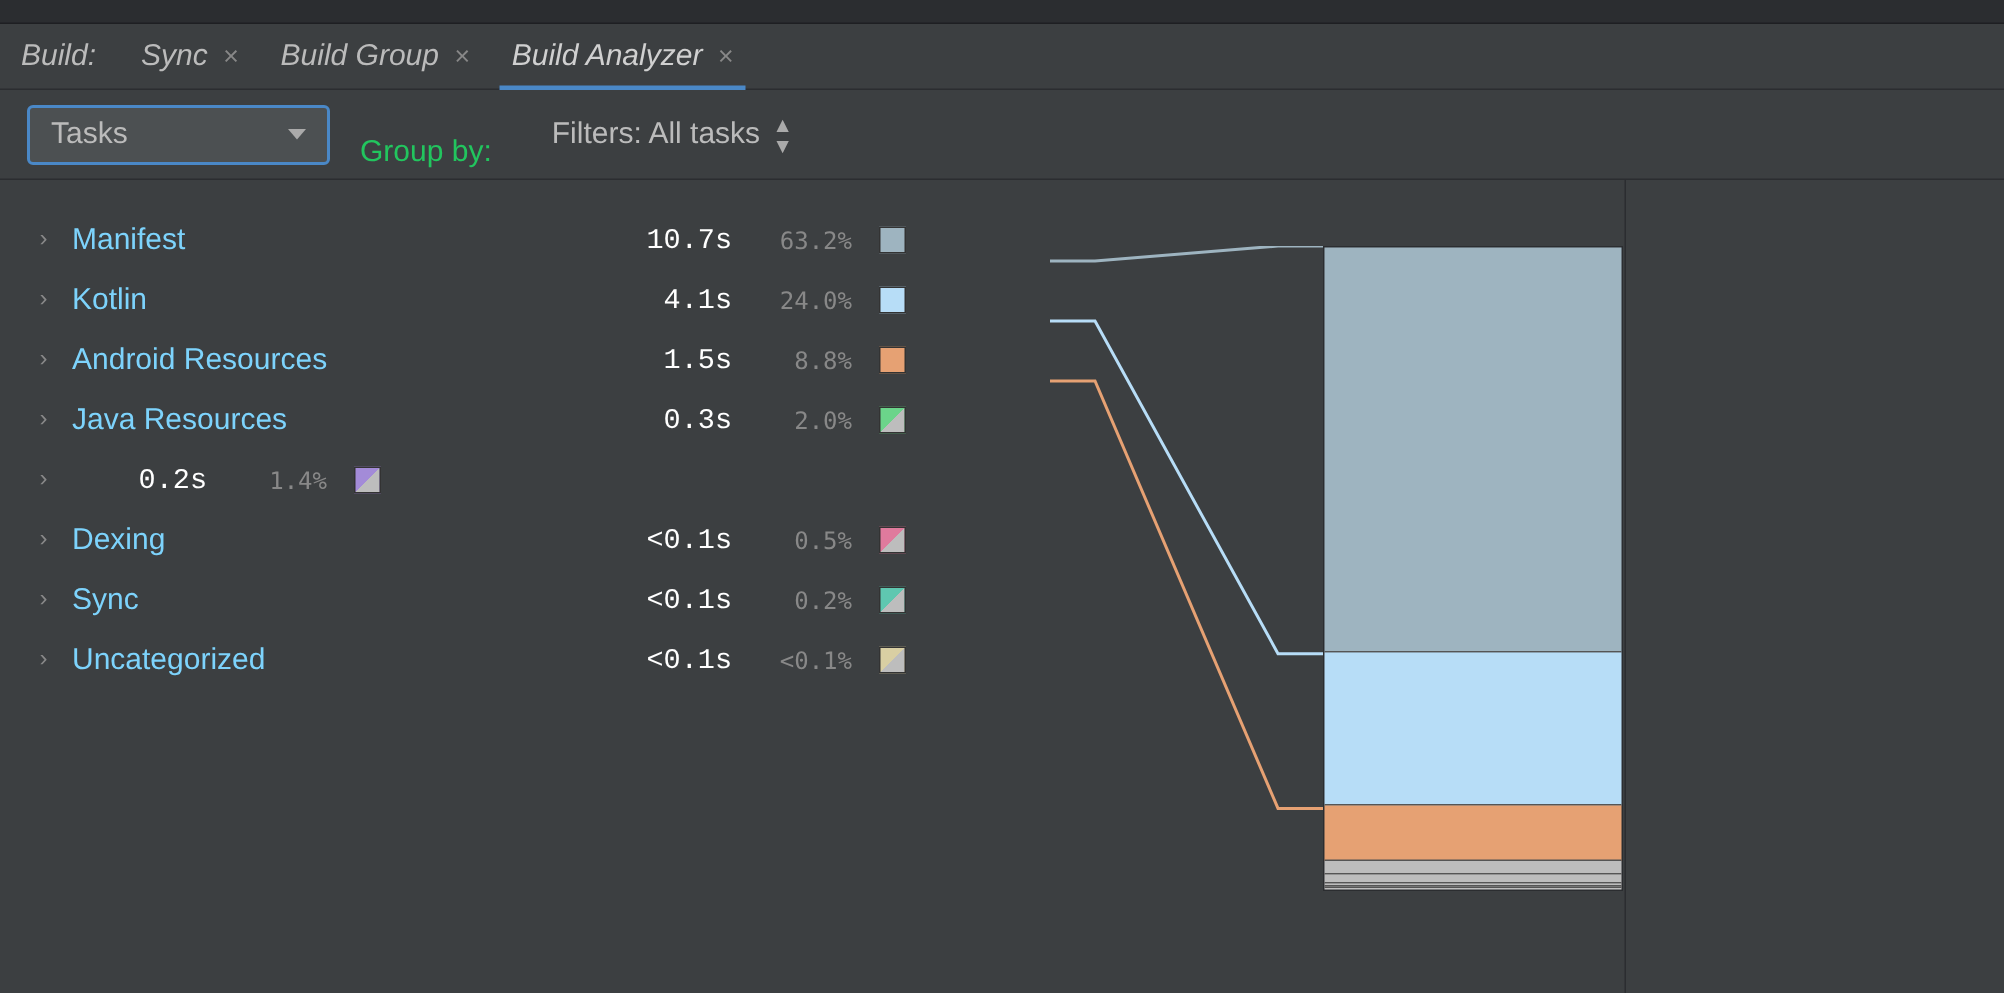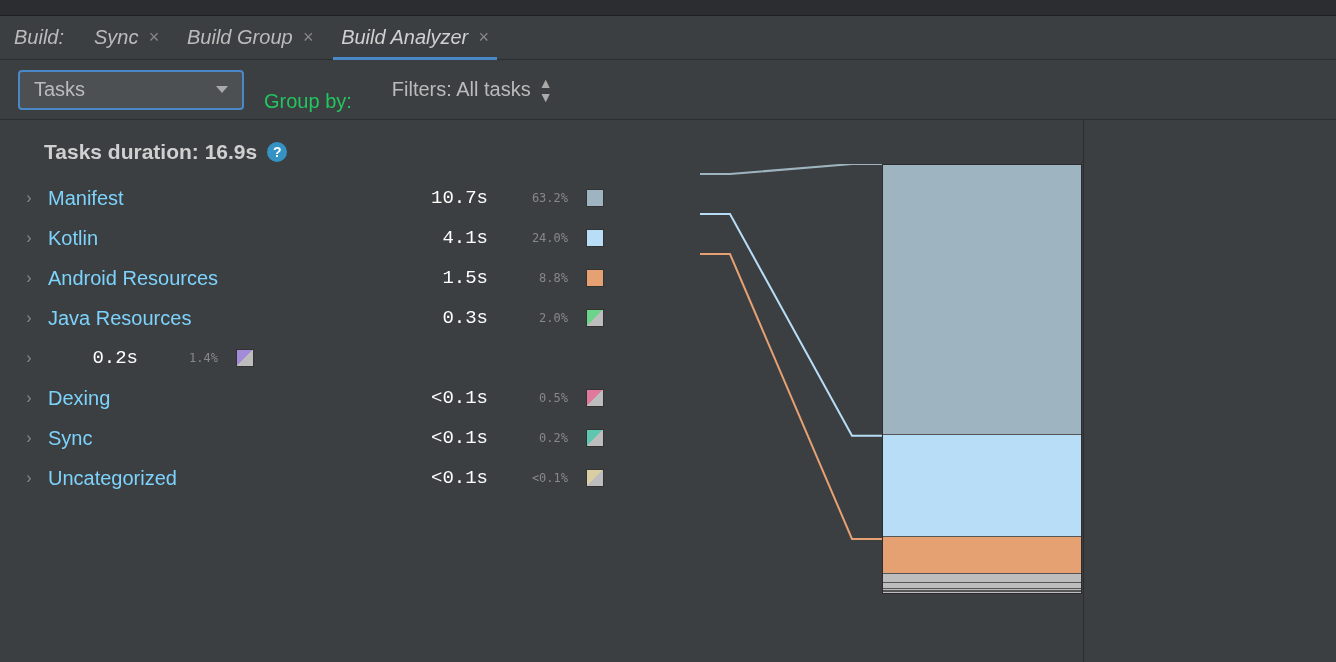--- a/index.html
+++ b/index.html
@@ -175,21 +175,21 @@
       text-align: right;
       color: #ffffff;
       font-family: Liberation Mono, monospace;
       font-size: 19px;
     }
     .pct {
       flex: 0 0 80px;
       text-align: right;
       color: #888;
       font-family: "Menlo", "Consolas", monospace;
-      font-size: 12px;
+      font-size: 16px;
     }
     .swatch {
       width: 18px;
       height: 18px;
       margin-left: 18px;
       border: 1px solid #333;
     }
     .swatch.split {
       background: linear-gradient(135deg, var(--c1) 0 50%, var(--c2) 50% 100%);
     }
@@ -238,37 +238,33 @@
     <span>Build Group</span>
     <span class="close-x">×</span>
   </div>
   <div class="tab active">
     <span>Build Analyzer</span>
     <span class="close-x">×</span>
   </div>
 </div>
 
 <div class="toolbar">
-  <div class="dropdown selected" style="width:226px">
+  <div class="dropdown selected" style="width:202px">
     <span>Tasks</span>
     <span class="chev"></span>
   </div>
   <span class="label">Group by:</span>
   <div class="filters">
     <span>Filters: All tasks</span>
     <span class="sort-arrows">▲<br>▼</span>
   </div>
 </div>
 
 <div class="content">
   <div class="left-panel">
-    <div class="heading">
-      <span class="text">Tasks duration: 16.9s</span>
-      <span class="help-icon">?</span>
-    </div>
     <div class="rows" id="rows">
         <div class="row">
     <span class="chevron-right">›</span>
     <span class="cat-label">Manifest</span>
     <span class="dur">10.7s</span>
     <span class="pct">63.2%</span>
     <span class="swatch " style="--c1:#9eb4c0;--c2:#9eb4c0;background-color:#9eb4c0"></span>
   </div>
         <div class="row">
     <span class="chevron-right">›</span>

